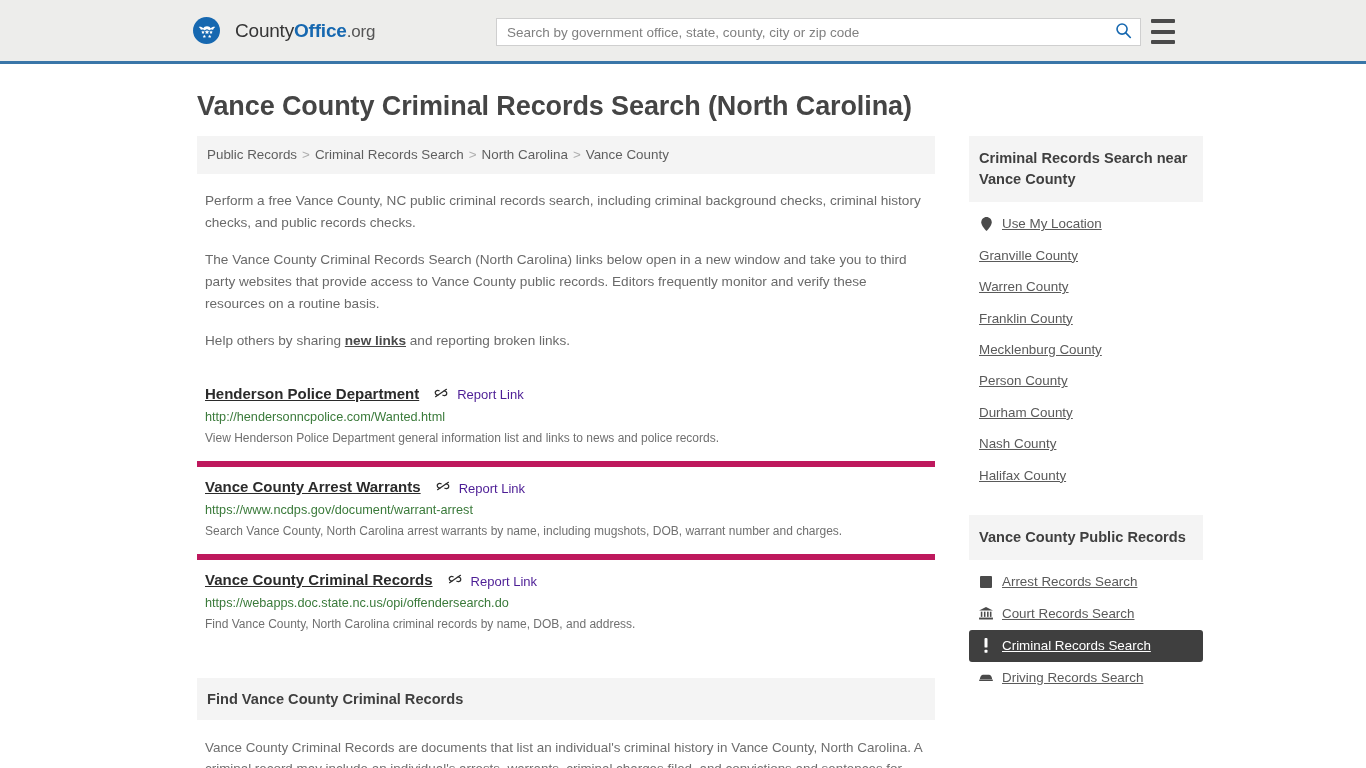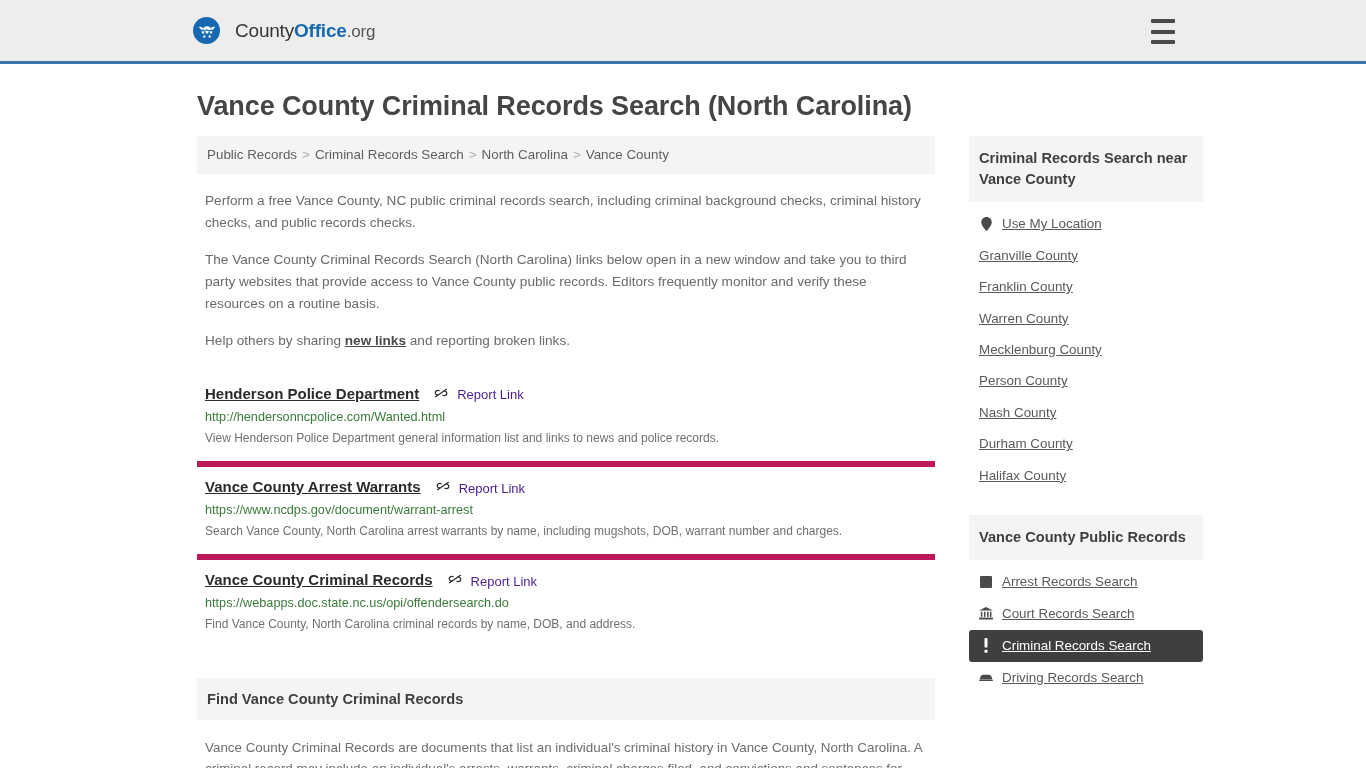--- a/index.html
+++ b/index.html
@@ -258,20 +258,31 @@
         <path d="M12 10.6l.75 1.6 1.75.2-1.3 1.2.35 1.75L12 14.5l-1.55.85.35-1.75-1.3-1.2 1.75-.2z" fill="#ffffff"></path>
         <path d="M7.6 11.4l.6 1.25 1.35.15-1 .95.27 1.35-1.22-.68-1.22.68.27-1.35-1-.95 1.35-.15z" fill="#ffffff"></path>
         <path d="M16.4 11.4l.6 1.25 1.35.15-1 .95.27 1.35-1.22-.68-1.22.68.27-1.35-1-.95 1.35-.15z" fill="#ffffff"></path>
         <path d="M9.1 16.1l.55 1.15 1.25.14-.92.87.25 1.24-1.13-.62-1.13.62.25-1.24-.92-.87 1.25-.14z" fill="#ffffff"></path>
         <path d="M14.9 16.1l.55 1.15 1.25.14-.92.87.25 1.24-1.13-.62-1.13.62.25-1.24-.92-.87 1.25-.14z" fill="#ffffff"></path>
       </svg>
     </span>
     <span class="brand-text"><span>County</span><b>Office</b><span class="tld">.org</span></span>
   </a>
 
+  <div class="search-wrap">
+    <input class="search-input" type="text" placeholder="Search by government office, state, county, city or zip code" style="">
+    <button class="search-btn">
+      <span>
+        <svg width="17" height="17" viewBox="0 0 20 20" aria-hidden="true">
+          <circle cx="8.3" cy="8.3" r="5.9" fill="none" stroke="#1668b0" stroke-width="1.9"></circle>
+          <line x1="12.7" y1="12.7" x2="18" y2="18.2" stroke="#1668b0" stroke-width="2" stroke-linecap="round"></line>
+        </svg>
+      </span>
+    </button>
+  </div>
 
   <button class="menu-btn">
     <i></i>
     <i></i>
     <i></i>
   </button>
 </div>
 
 <div class="page">
 
@@ -370,36 +381,36 @@
                 <path d="M6 0C2.7 0 0 2.7 0 6c0 4.2 6 10 6 10s6-5.8 6-10c0-3.3-2.7-6-6-6z" fill="#4a4a4a"></path>
               </svg>
             </span>
             <span class="p-label">Use My Location</span>
           </a>
 
           <a class="panel-row no-ico" href="#">
             <span class="p-label">Granville County</span>
           </a>
           <a class="panel-row no-ico" href="#">
+            <span class="p-label">Warren County</span>
+          </a>
+          <a class="panel-row no-ico" href="#">
             <span class="p-label">Franklin County</span>
           </a>
           <a class="panel-row no-ico" href="#">
-            <span class="p-label">Warren County</span>
-          </a>
-          <a class="panel-row no-ico" href="#">
             <span class="p-label">Mecklenburg County</span>
           </a>
           <a class="panel-row no-ico" href="#">
             <span class="p-label">Person County</span>
           </a>
           <a class="panel-row no-ico" href="#">
+            <span class="p-label">Durham County</span>
+          </a>
+          <a class="panel-row no-ico" href="#">
             <span class="p-label">Nash County</span>
-          </a>
-          <a class="panel-row no-ico" href="#">
-            <span class="p-label">Durham County</span>
           </a>
           <a class="panel-row no-ico" href="#">
             <span class="p-label">Halifax County</span>
           </a>
         </div>
       </div>
 
       <div class="panel panel-2">
         <div class="panel-head">Vance County Public Records</div>
         <div class="panel-list">

